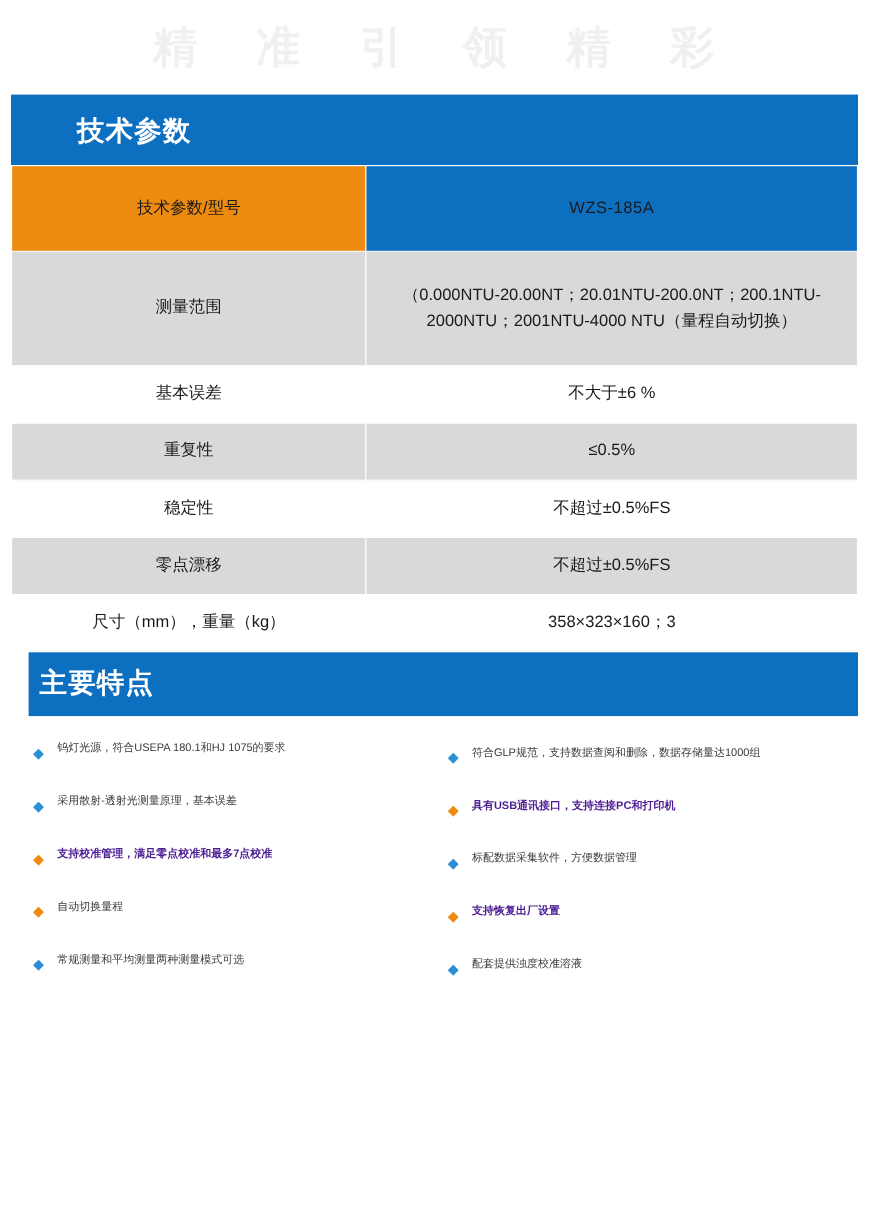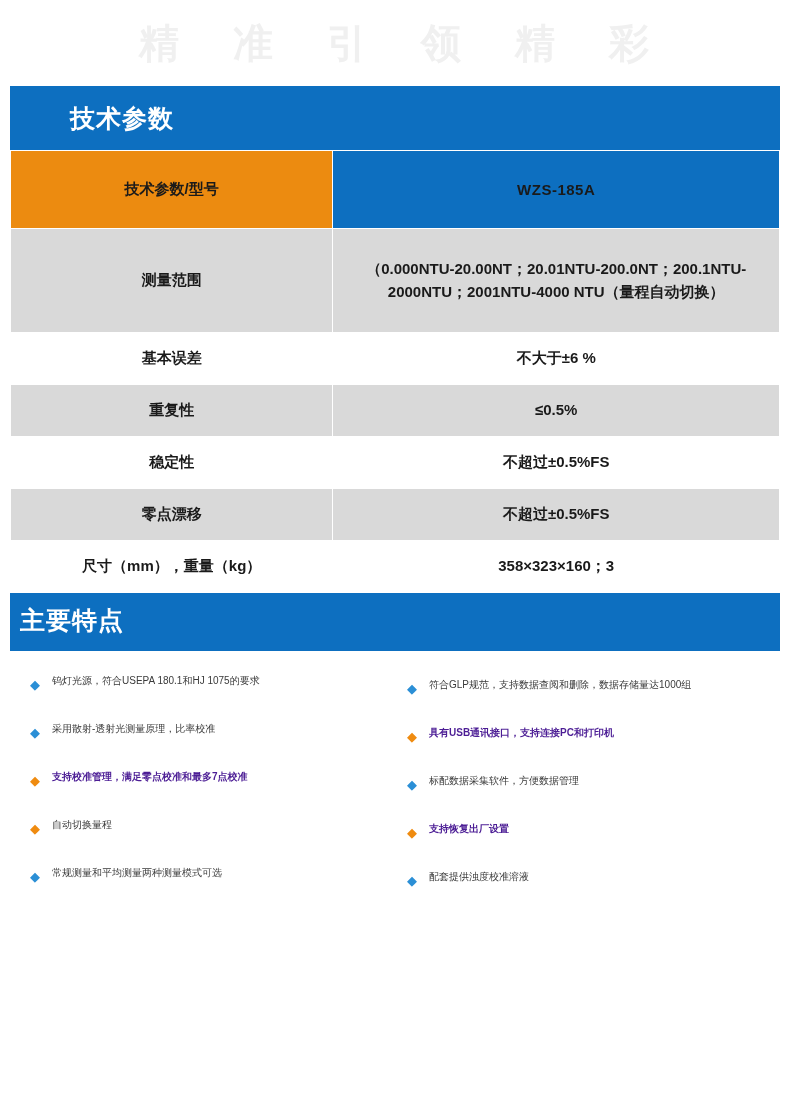--- a/index.html
+++ b/index.html
@@ -40,36 +40,36 @@
     background: #0d6fc0;
     color: #ffffff;
     font-size: 25px;
     font-weight: bold;
     display: flex;
     align-items: center;
     padding-left: 60px;
     letter-spacing: 1px;
   }
   .section-bar.params { height: 64px; margin: 0 10px 0 10px; }
-  .section-bar.features { height: 58px; margin: 0 10px 0 10px; padding-left: 10px; }
+  .section-bar.features { height: 58px; margin: 0 10px 0 26px; padding-left: 10px; }
 
   
   .table {
     margin: 0 10px;
     border-collapse: collapse;
     width: 770px;
     table-layout: fixed;
   }
   .table td, .table th {
     border: 1px solid #ffffff;
     text-align: center;
     vertical-align: middle;
     font-size: 15px;
     color: #1a1a1a;
-    font-weight: bold;
+    font-weight: normal;
   }
   .col-label { width: 322px; }
   .col-value { width: 446px; }
 
   .hdr-label {
     background: #ec8b10;
     color: #ffffff;
     font-size: 19px;
     font-weight: bold;
     height: 78px;
@@ -185,21 +185,21 @@
   <div class="section-bar features">主要特点</div>
 
   <div class="features">
     <div class="feature-col left">
       <div class="feature">
         <span class="bullet blue">◆</span>
         <span class="feature-text">钨灯光源，符合USEPA 180.1和HJ 1075的要求</span>
       </div>
       <div class="feature">
         <span class="bullet blue">◆</span>
-        <span class="feature-text">采用散射-透射光测量原理，比率校准</span>
+        <span class="feature-text">采用散射-透射光测量原理，基本误差</span>
       </div>
       <div class="feature">
         <span class="bullet orange">◆</span>
         <span class="feature-text bold">支持校准管理，满足零点校准和最多7点校准</span>
       </div>
       <div class="feature">
         <span class="bullet orange">◆</span>
         <span class="feature-text">自动切换量程</span>
       </div>
       <div class="feature">

